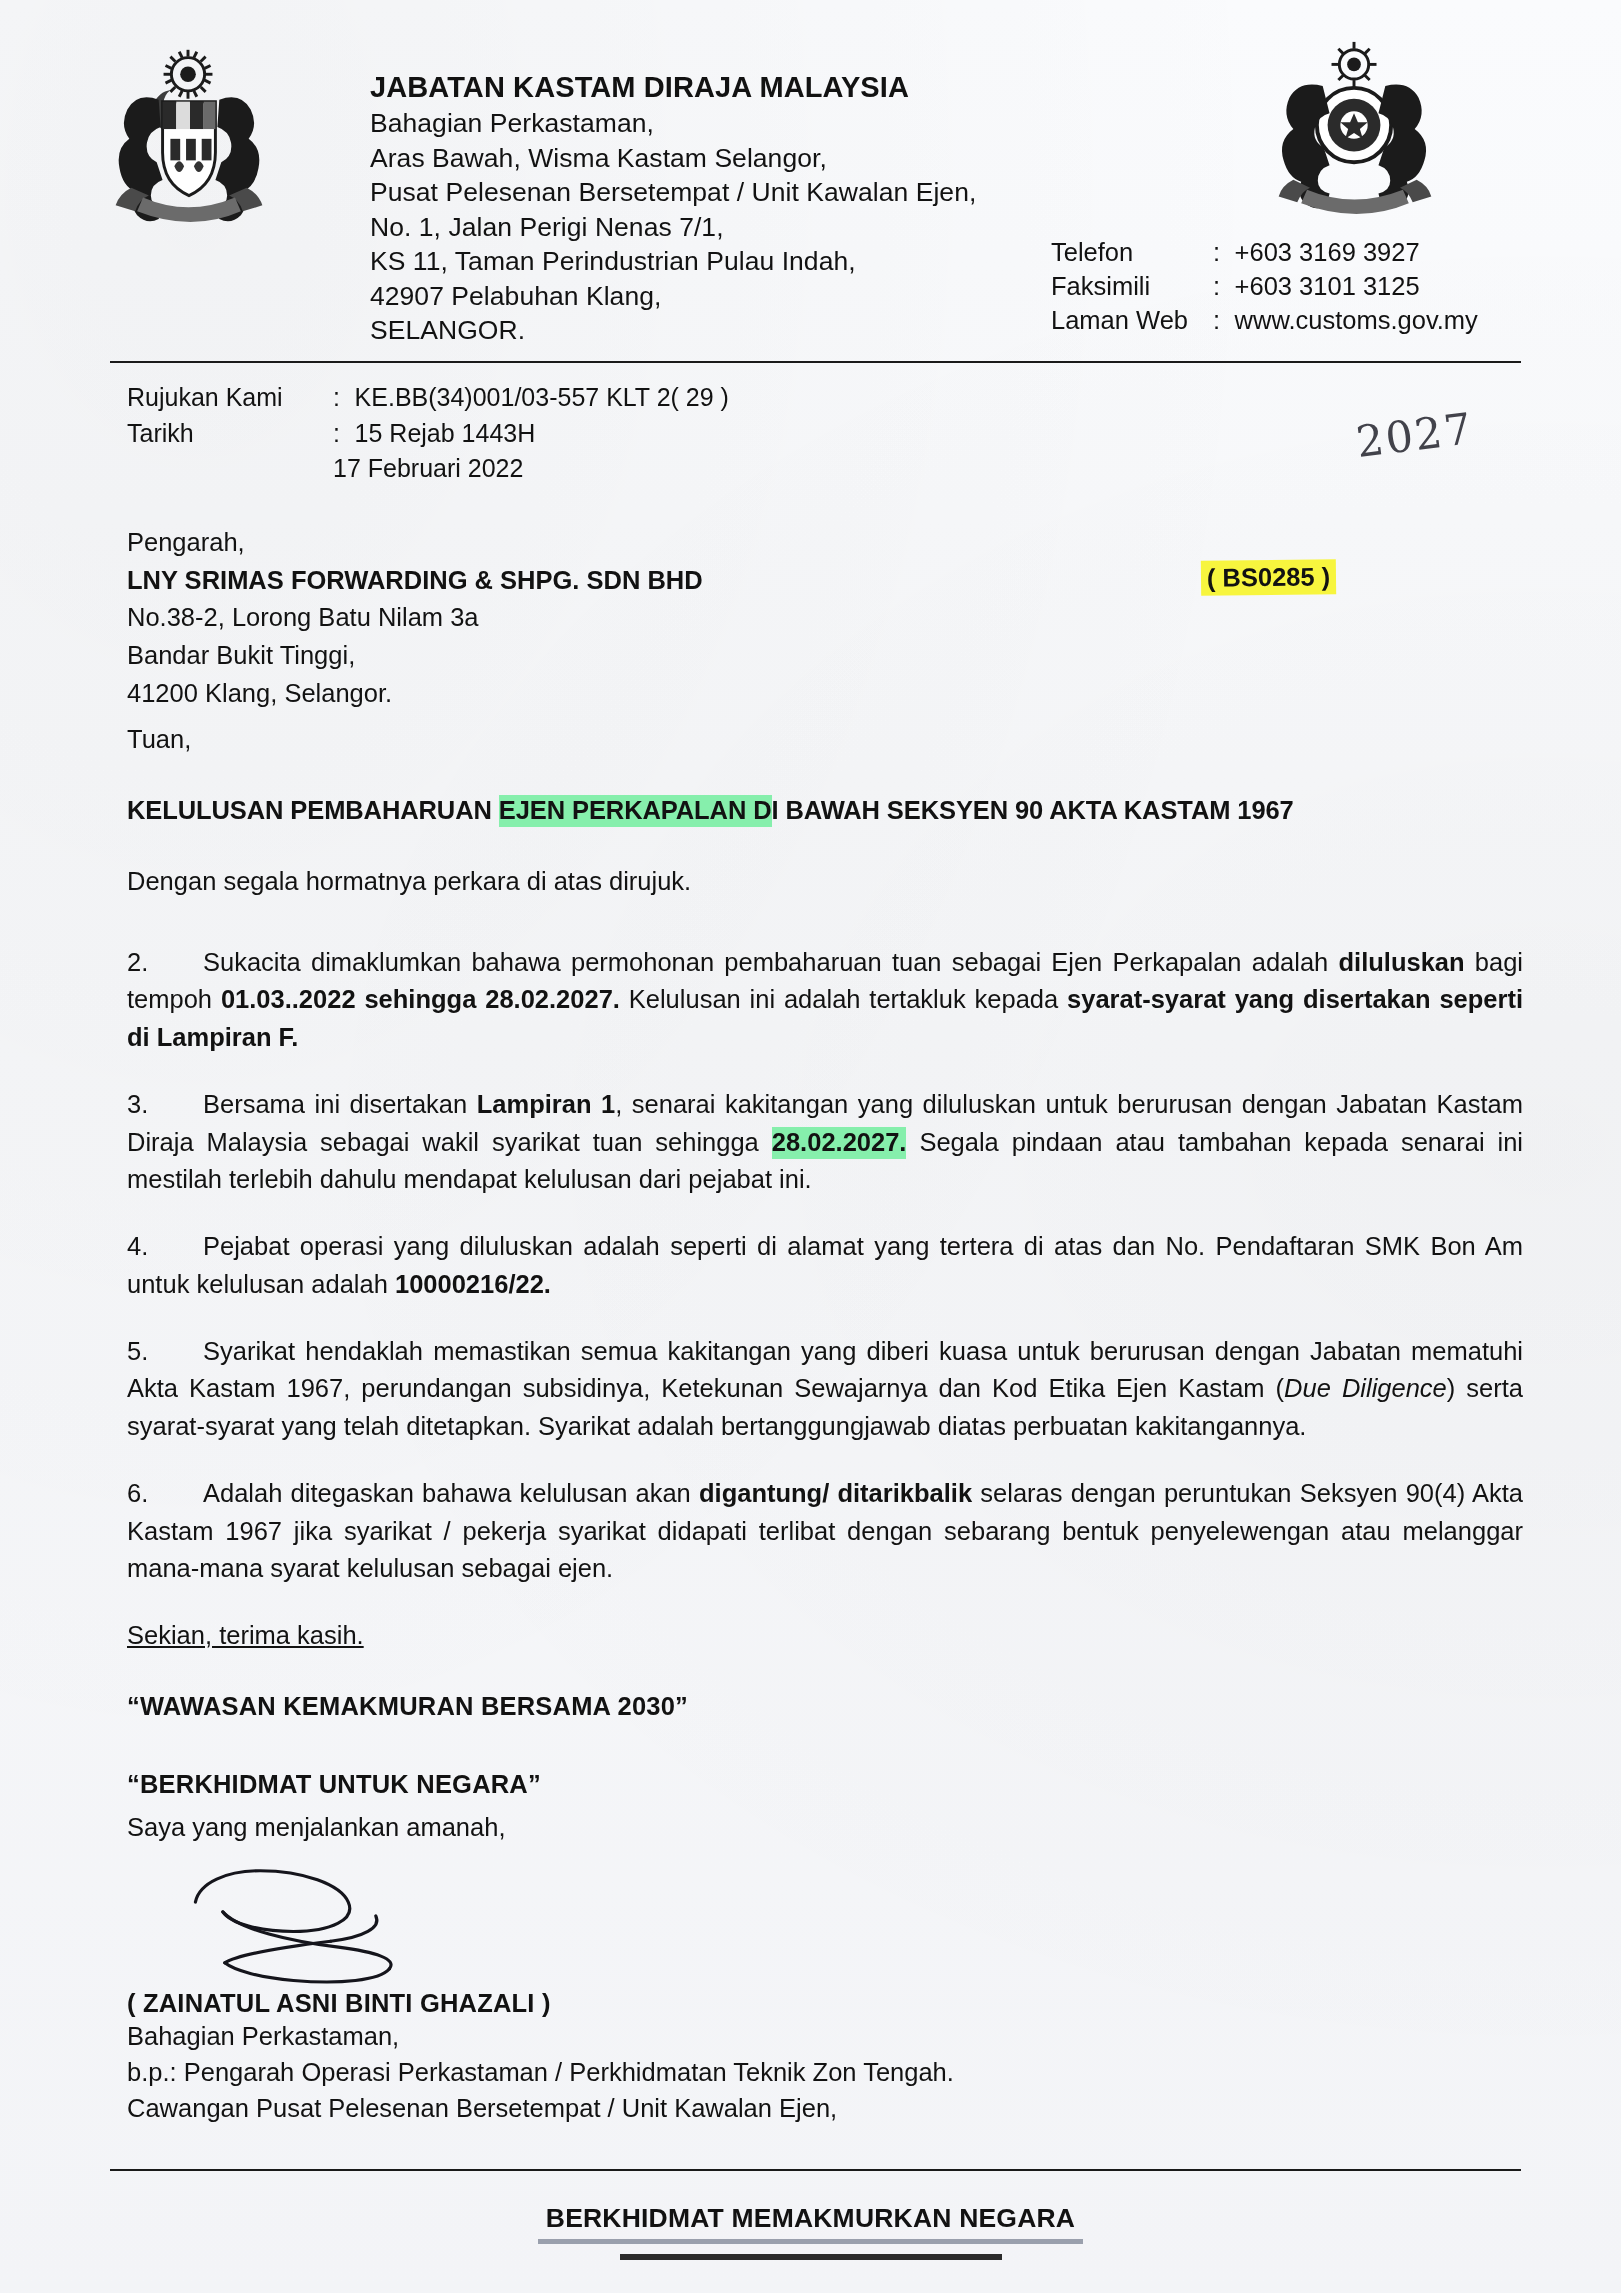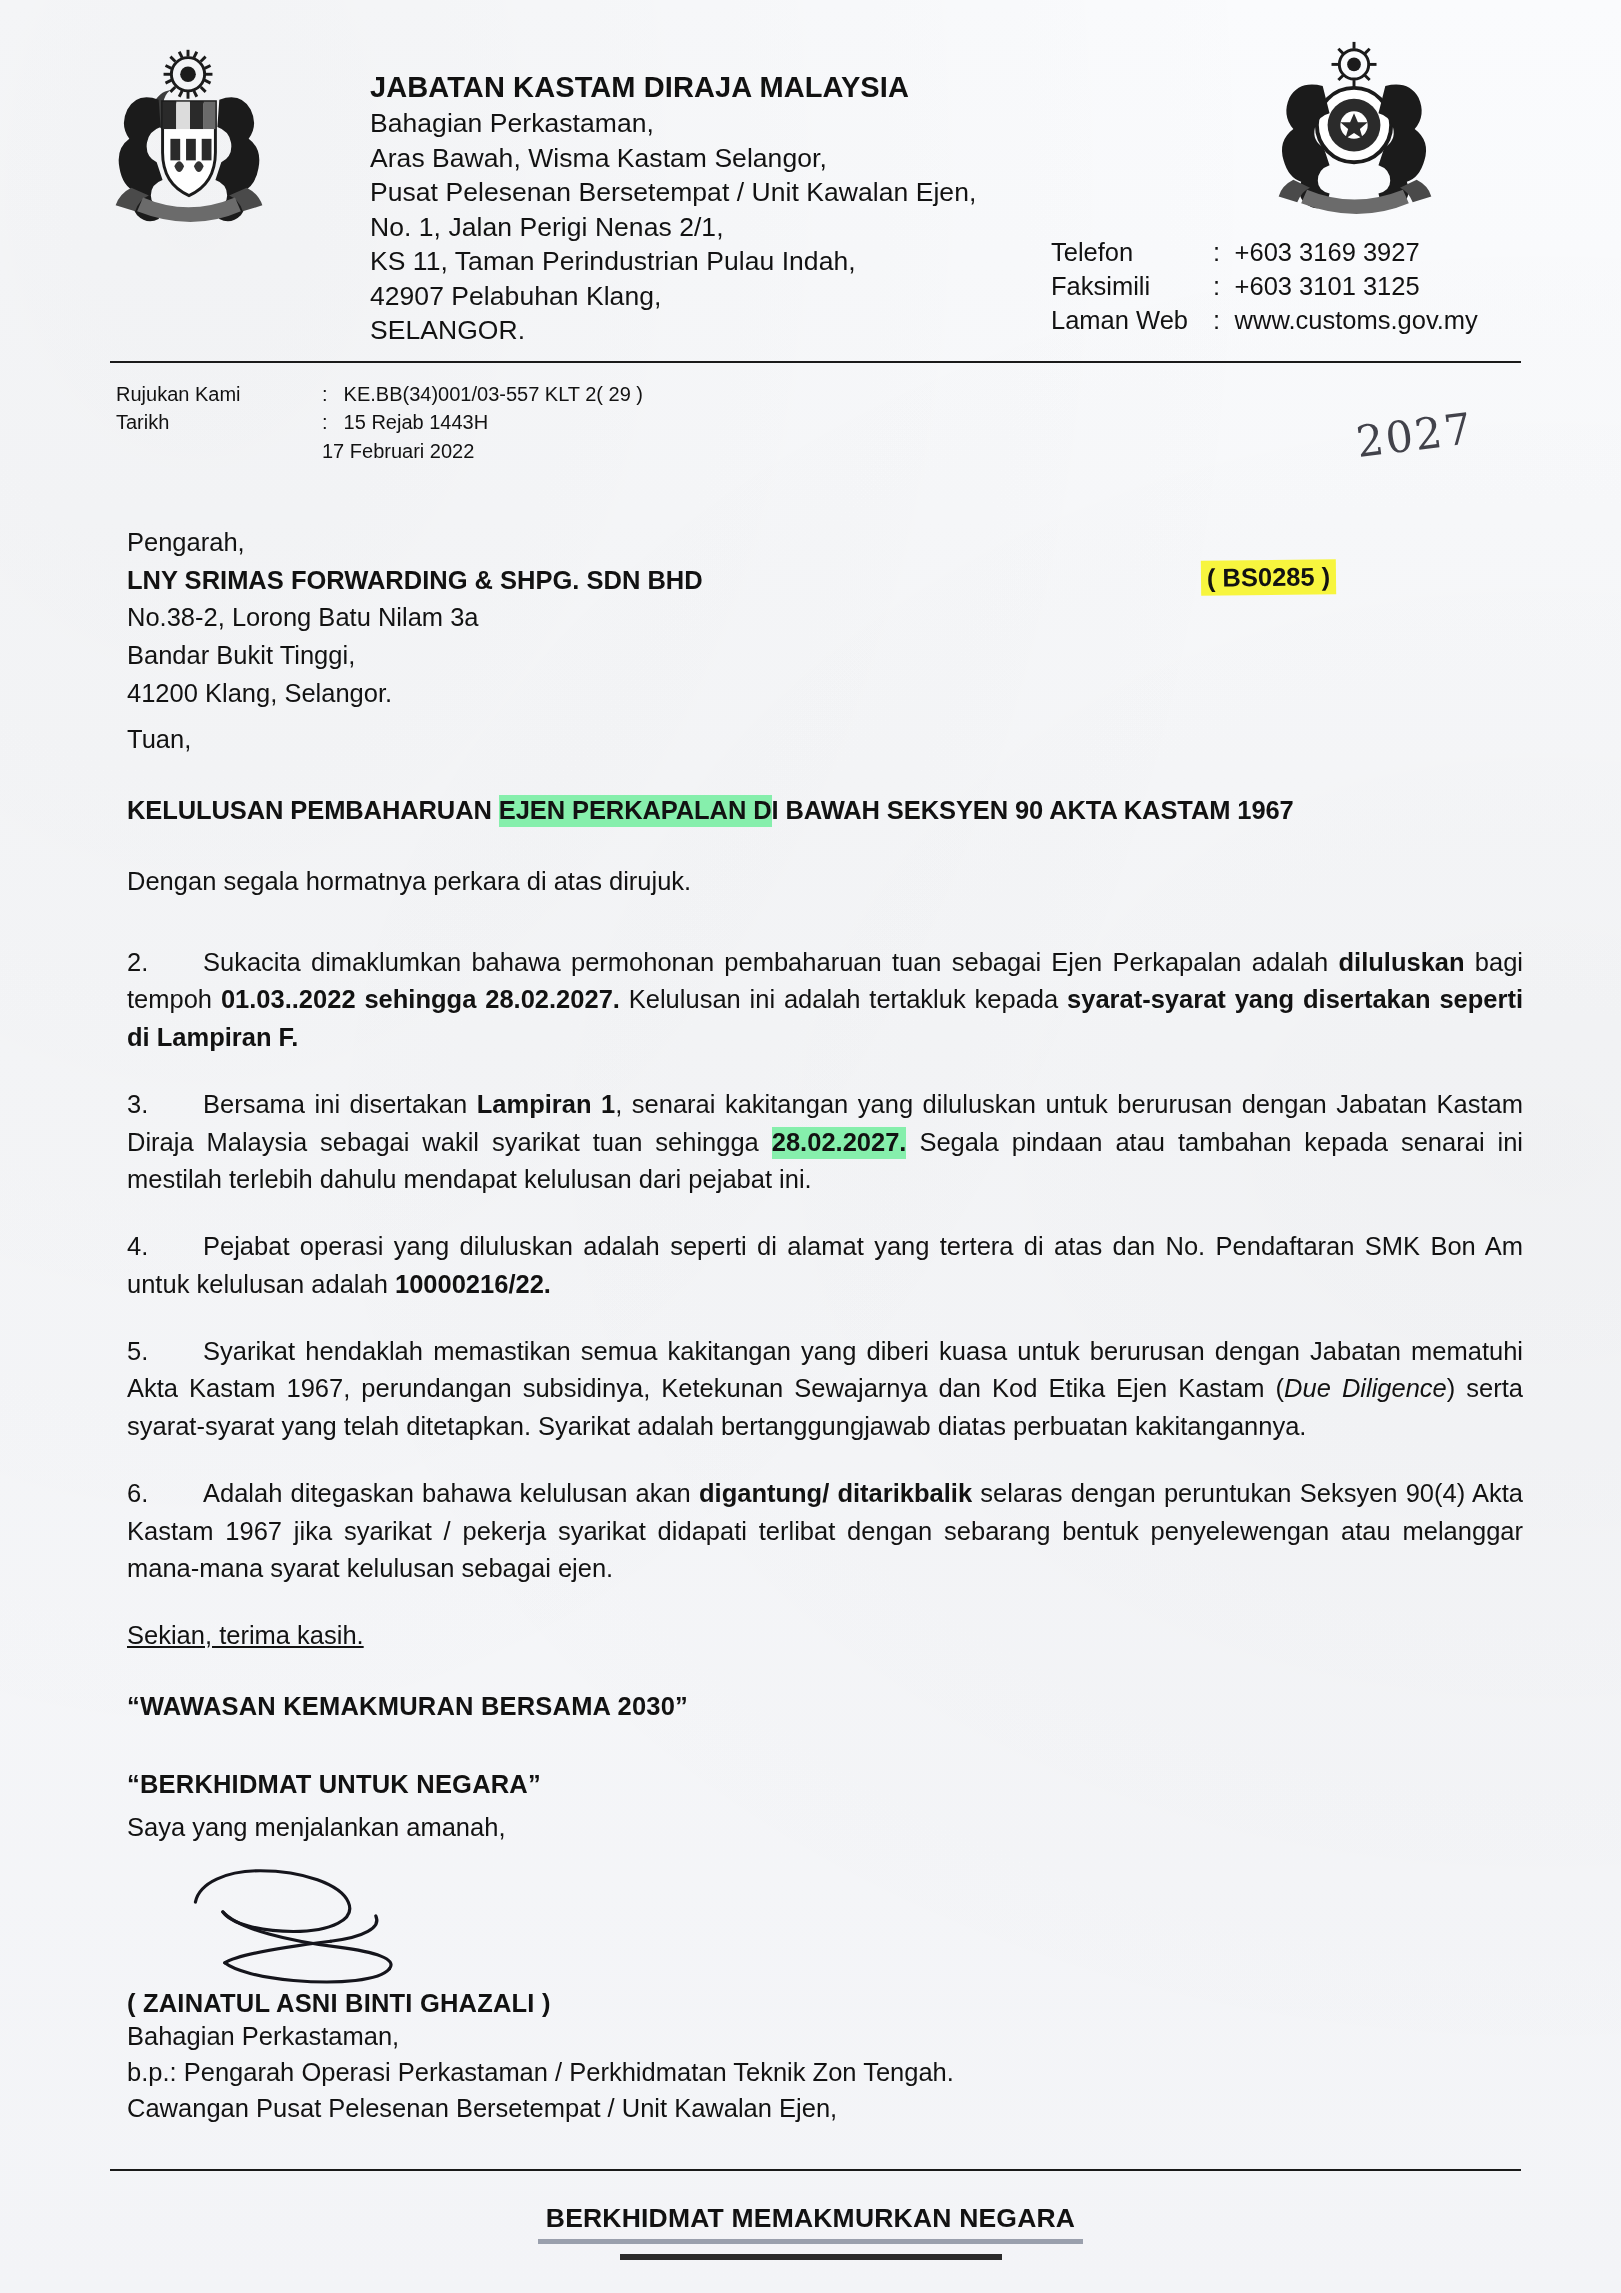--- a/index.html
+++ b/index.html
@@ -88,23 +88,23 @@
     width: 1411px;
     height: 0;
     border-top: 2.9px solid #1a1a1a;
   }
   .rule.top { top: 361px; }
   .rule.bottom { top: 2169px; }
 
   
   .ref-block {
     position: absolute;
-    left: 116px;
+    left: 127px;
     top: 380px;
-    font-size: 20px;
+    font-size: 25px;
     line-height: 1.42;
   }
   .ref-row { display: flex; }
   .ref-label { width: 206px; white-space: nowrap; }
   .ref-value { white-space: nowrap; }
   .ref-value.indent { margin-left: 206px; }
 
   .handwriting {
     position: absolute;
     left: 1356px;
@@ -297,21 +297,21 @@
         <path d="M152 150 q12 6 16 18 l-20 6 q-4 -12 -14 -16 z" fill="#4a4a4a"></path>
         <path d="M46 160 q46 20 94 0 l6 14 q-50 22 -106 0 z" fill="#6b6b6b"></path>
       </g>
     </svg>
 
     <div class="org-block">
       <div class="org-title">JABATAN KASTAM DIRAJA MALAYSIA</div>
       <div class="org-line">Bahagian Perkastaman,</div>
       <div class="org-line">Aras Bawah, Wisma Kastam Selangor,</div>
       <div class="org-line">Pusat Pelesenan Bersetempat / Unit Kawalan Ejen,</div>
-      <div class="org-line">No. 1, Jalan Perigi Nenas 2/1,</div>
+      <div class="org-line">No. 1, Jalan Perigi Nenas 7/1,</div>
       <div class="org-line">KS 11, Taman Perindustrian Pulau Indah,</div>
       <div class="org-line">42907 Pelabuhan Klang,</div>
       <div class="org-line">SELANGOR.</div>
     </div>
 
     <svg class="crest-right" viewBox="0 0 185 190">
       <g fill="#1b1b1b">
         <g transform="translate(92,30)">
           <circle cx="0" cy="0" r="15" fill="none" stroke="#1b1b1b" stroke-width="3"></circle>
           <g stroke="#1b1b1b" stroke-width="3">

